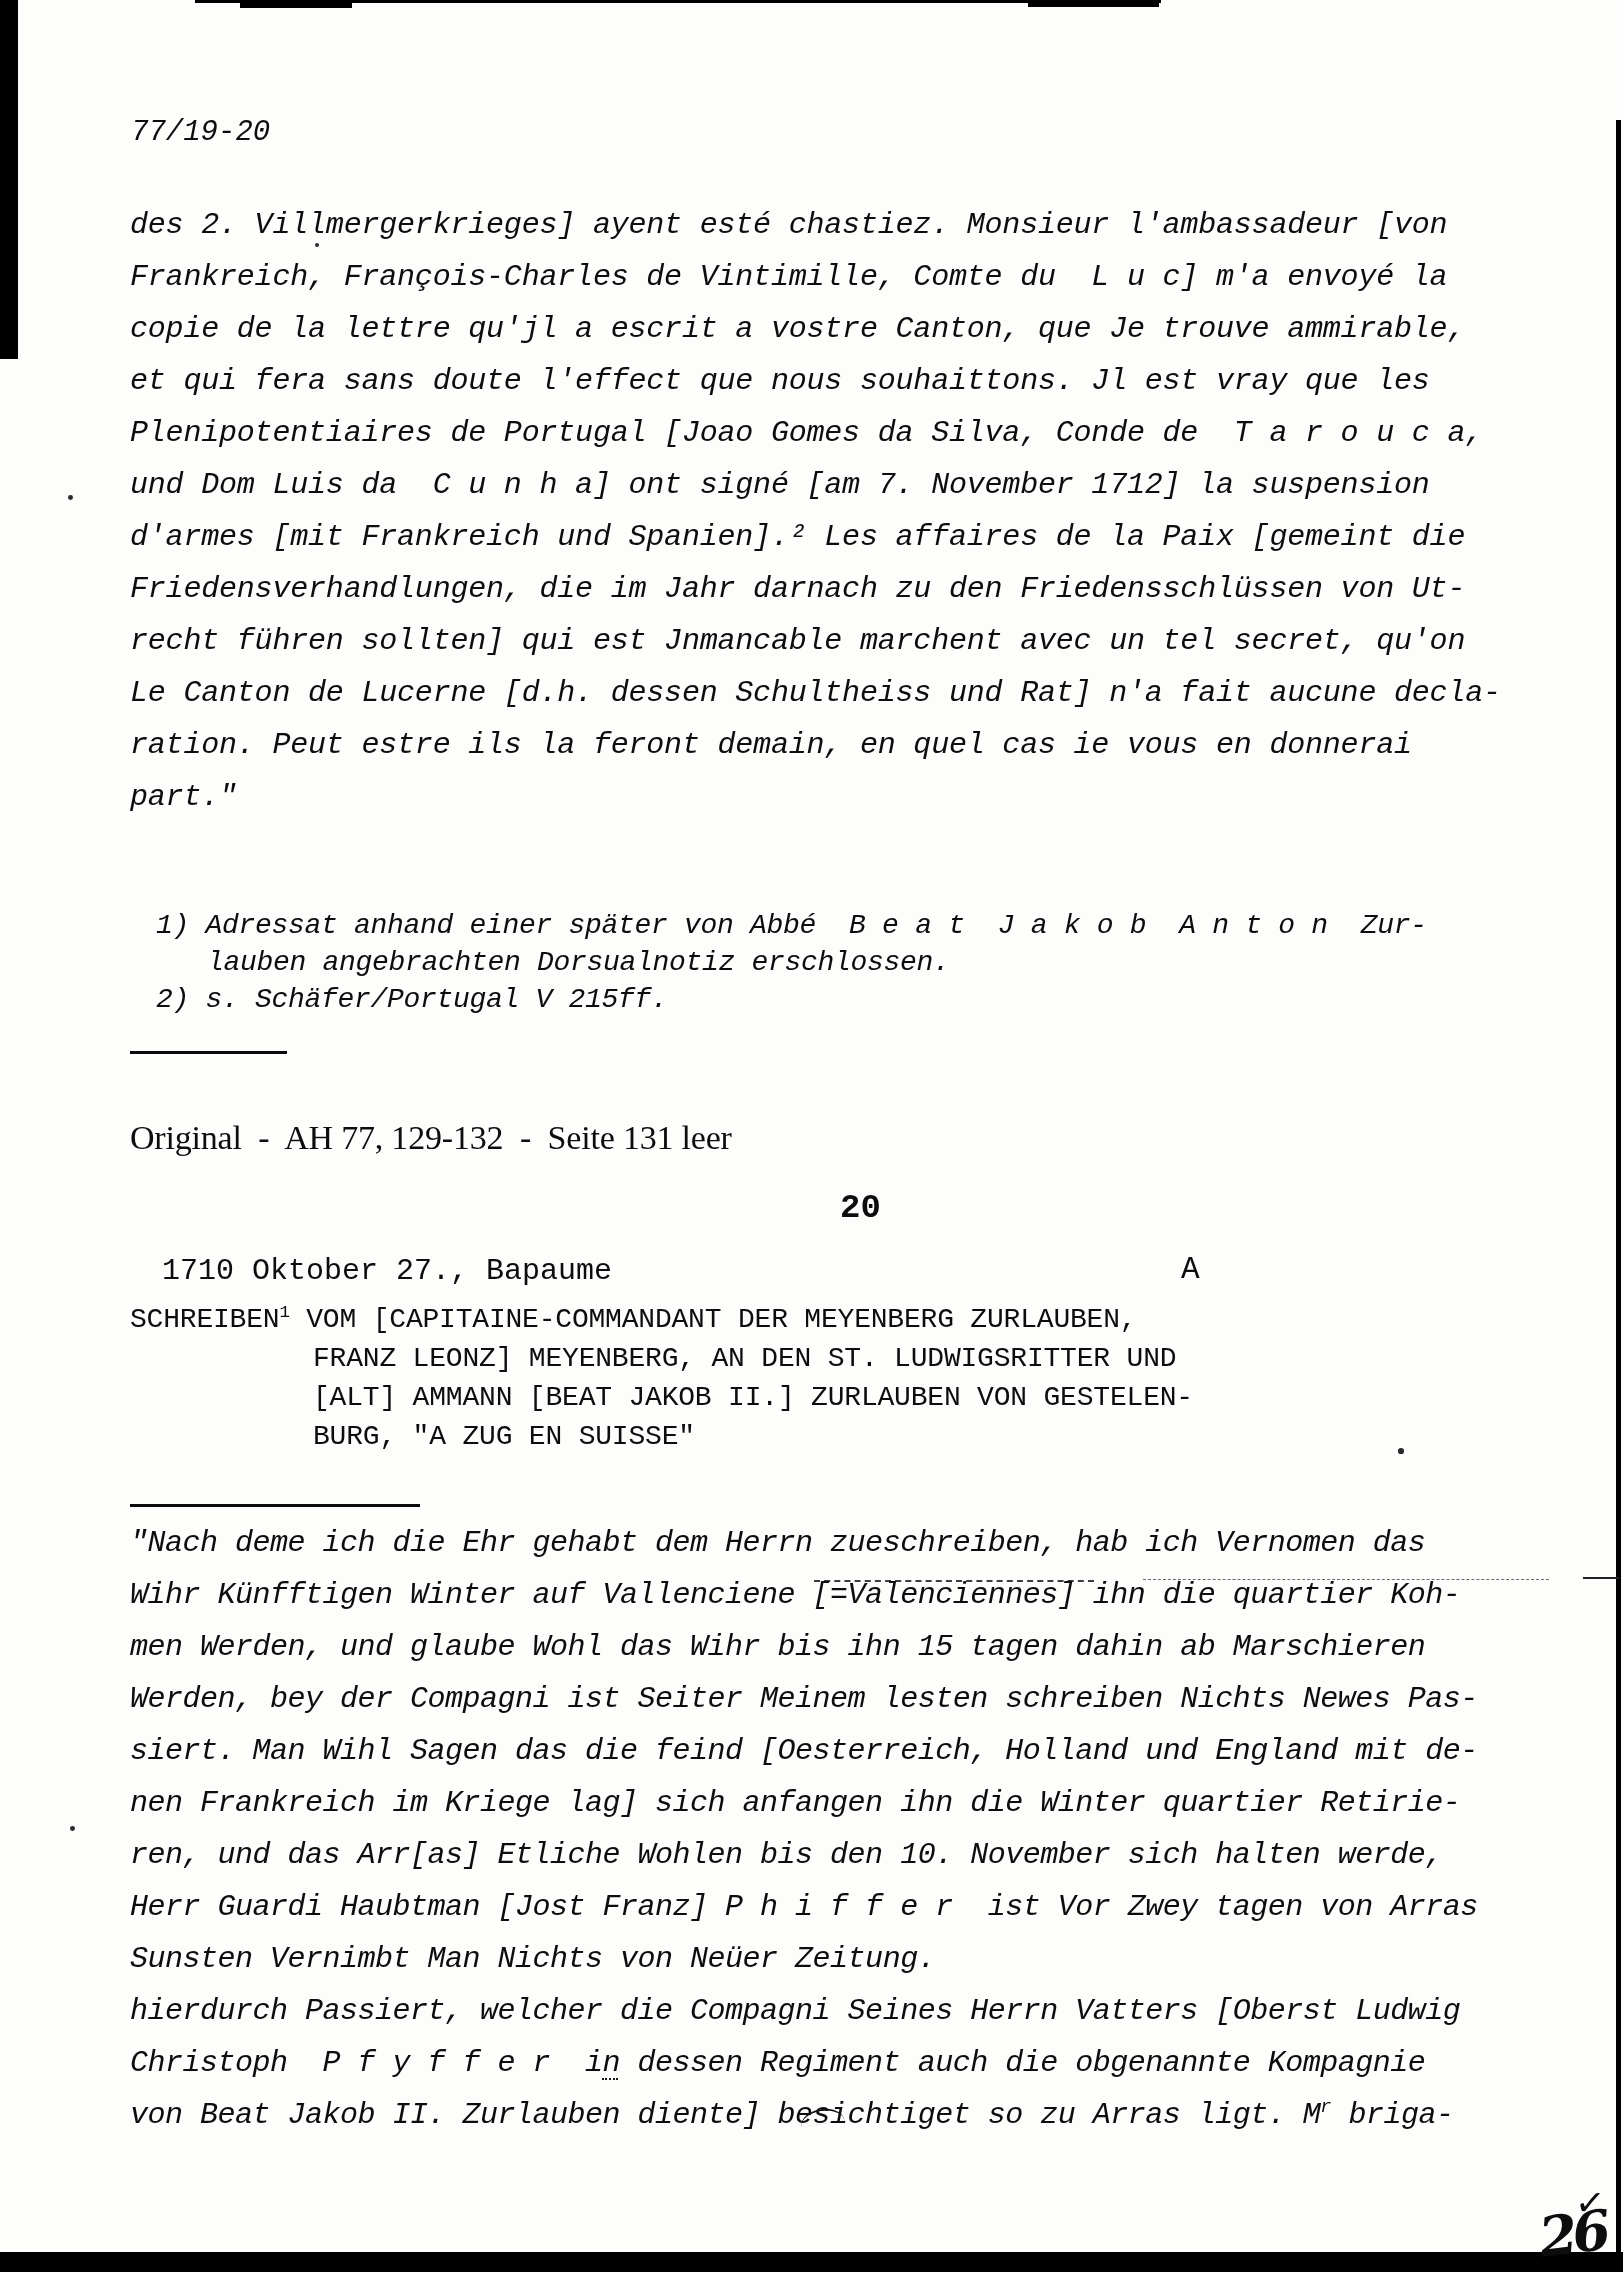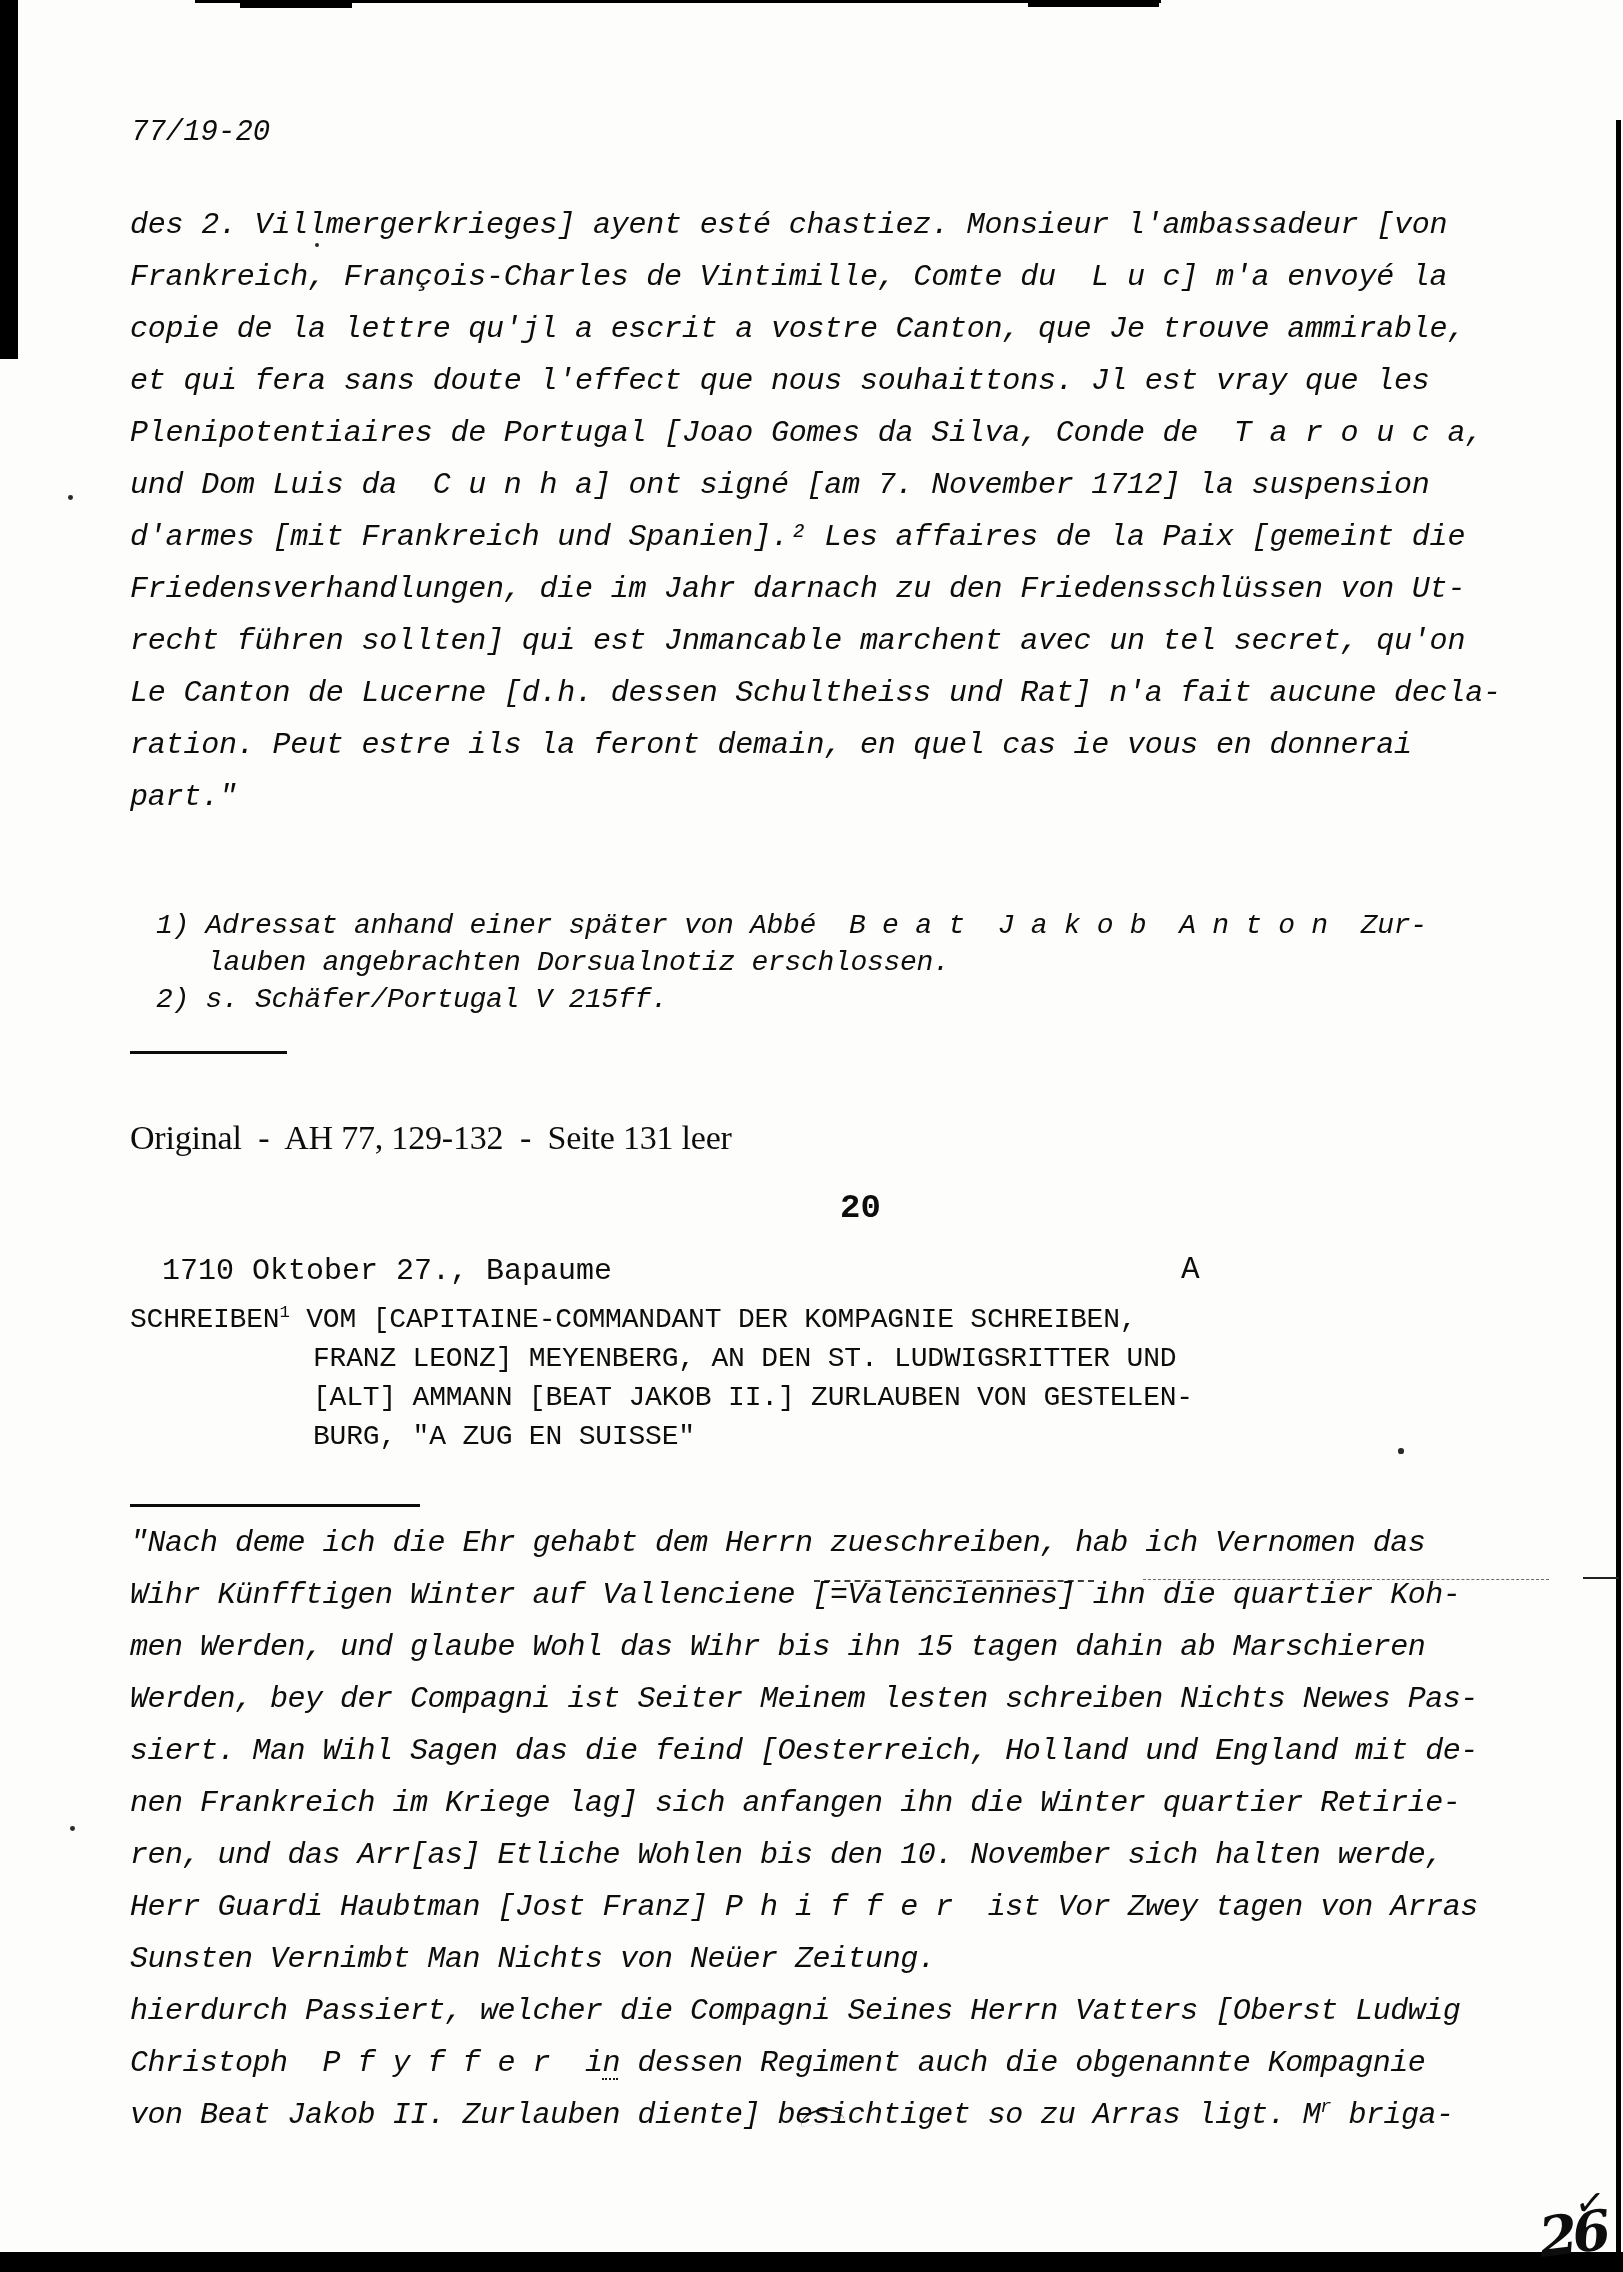--- a/index.html
+++ b/index.html
@@ -124,21 +124,21 @@
 
 <div class="abs rule rule-1"></div>
 <div class="abs source-line line">Original  -  AH 77, 129-132  -  Seite 131 leer</div>
 
 <div class="abs doc-number line">20</div>
 
 <div class="abs date-line line">1710 Oktober 27., Bapaume</div>
 <div class="abs doc-marker line">A</div>
 
 <div class="abs heading">
-  <div class="line"><span>SCHREIBEN</span><sup>1</sup><span> VOM [CAPITAINE-COMMANDANT DER KOMPAGNIE SCHREIBEN,</span></div>
+  <div class="line"><span>SCHREIBEN</span><sup>1</sup><span> VOM [CAPITAINE-COMMANDANT DER MEYENBERG ZURLAUBEN,</span></div>
   <div class="line cont">FRANZ LEONZ] MEYENBERG, AN DEN ST. LUDWIGSRITTER UND</div>
   <div class="line cont">[ALT] AMMANN [BEAT JAKOB II.] ZURLAUBEN VON GESTELEN-</div>
   <div class="line cont">BURG, "A ZUG EN SUISSE"</div>
 </div>
 
 <div class="abs rule rule-2"></div>
 
 <div class="abs de-letter">
   <div class="line">"Nach deme ich die Ehr gehabt dem Herrn zueschreiben, hab ich Vernomen das</div>
   <div class="line">Wihr Künfftigen Winter auf Vallenciene [=Valenciennes] ihn die quartier Koh-</div>

